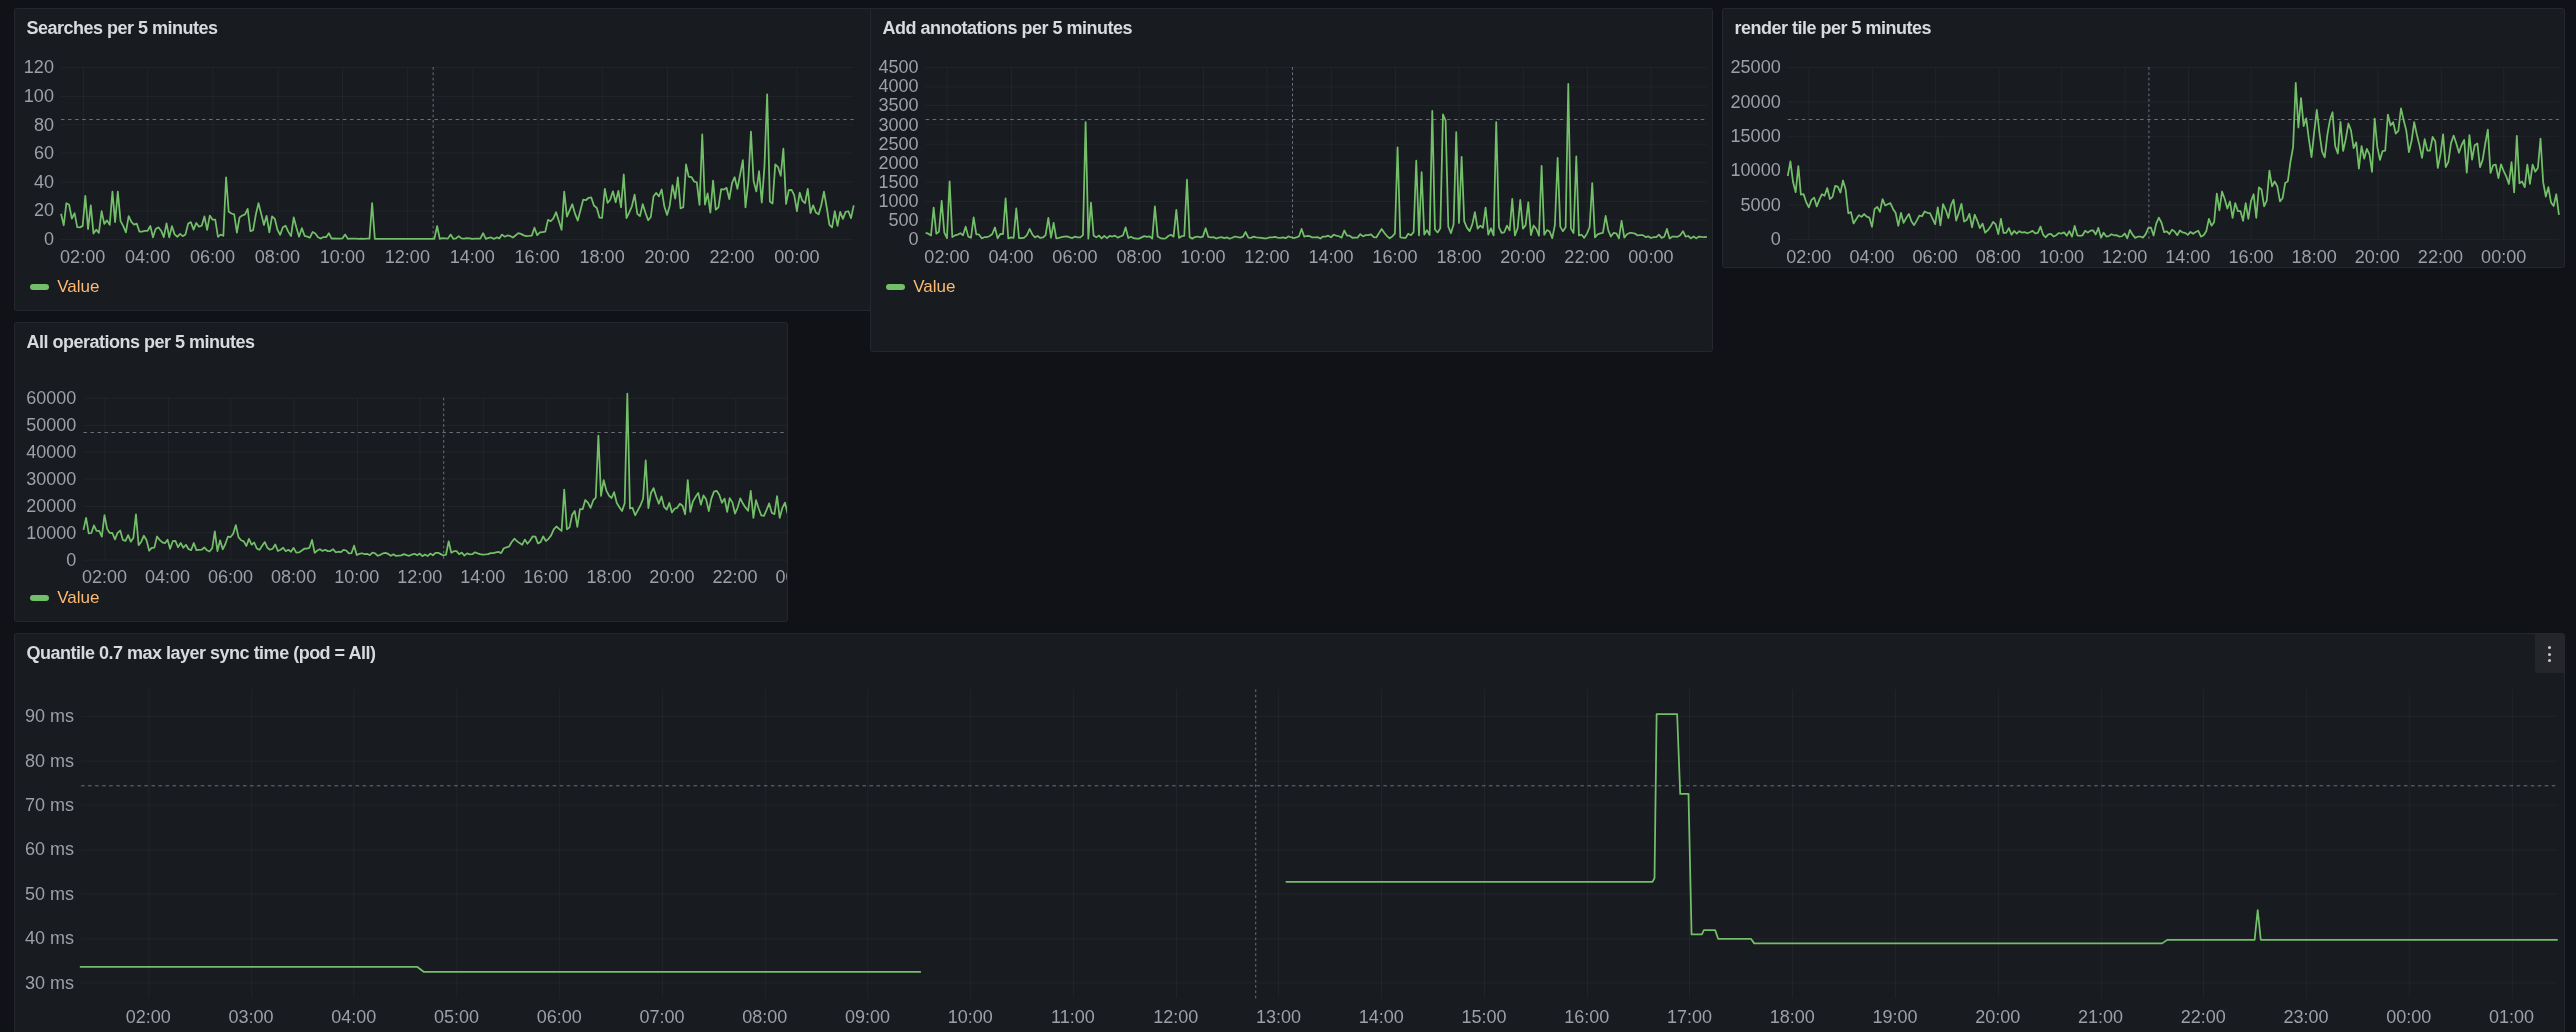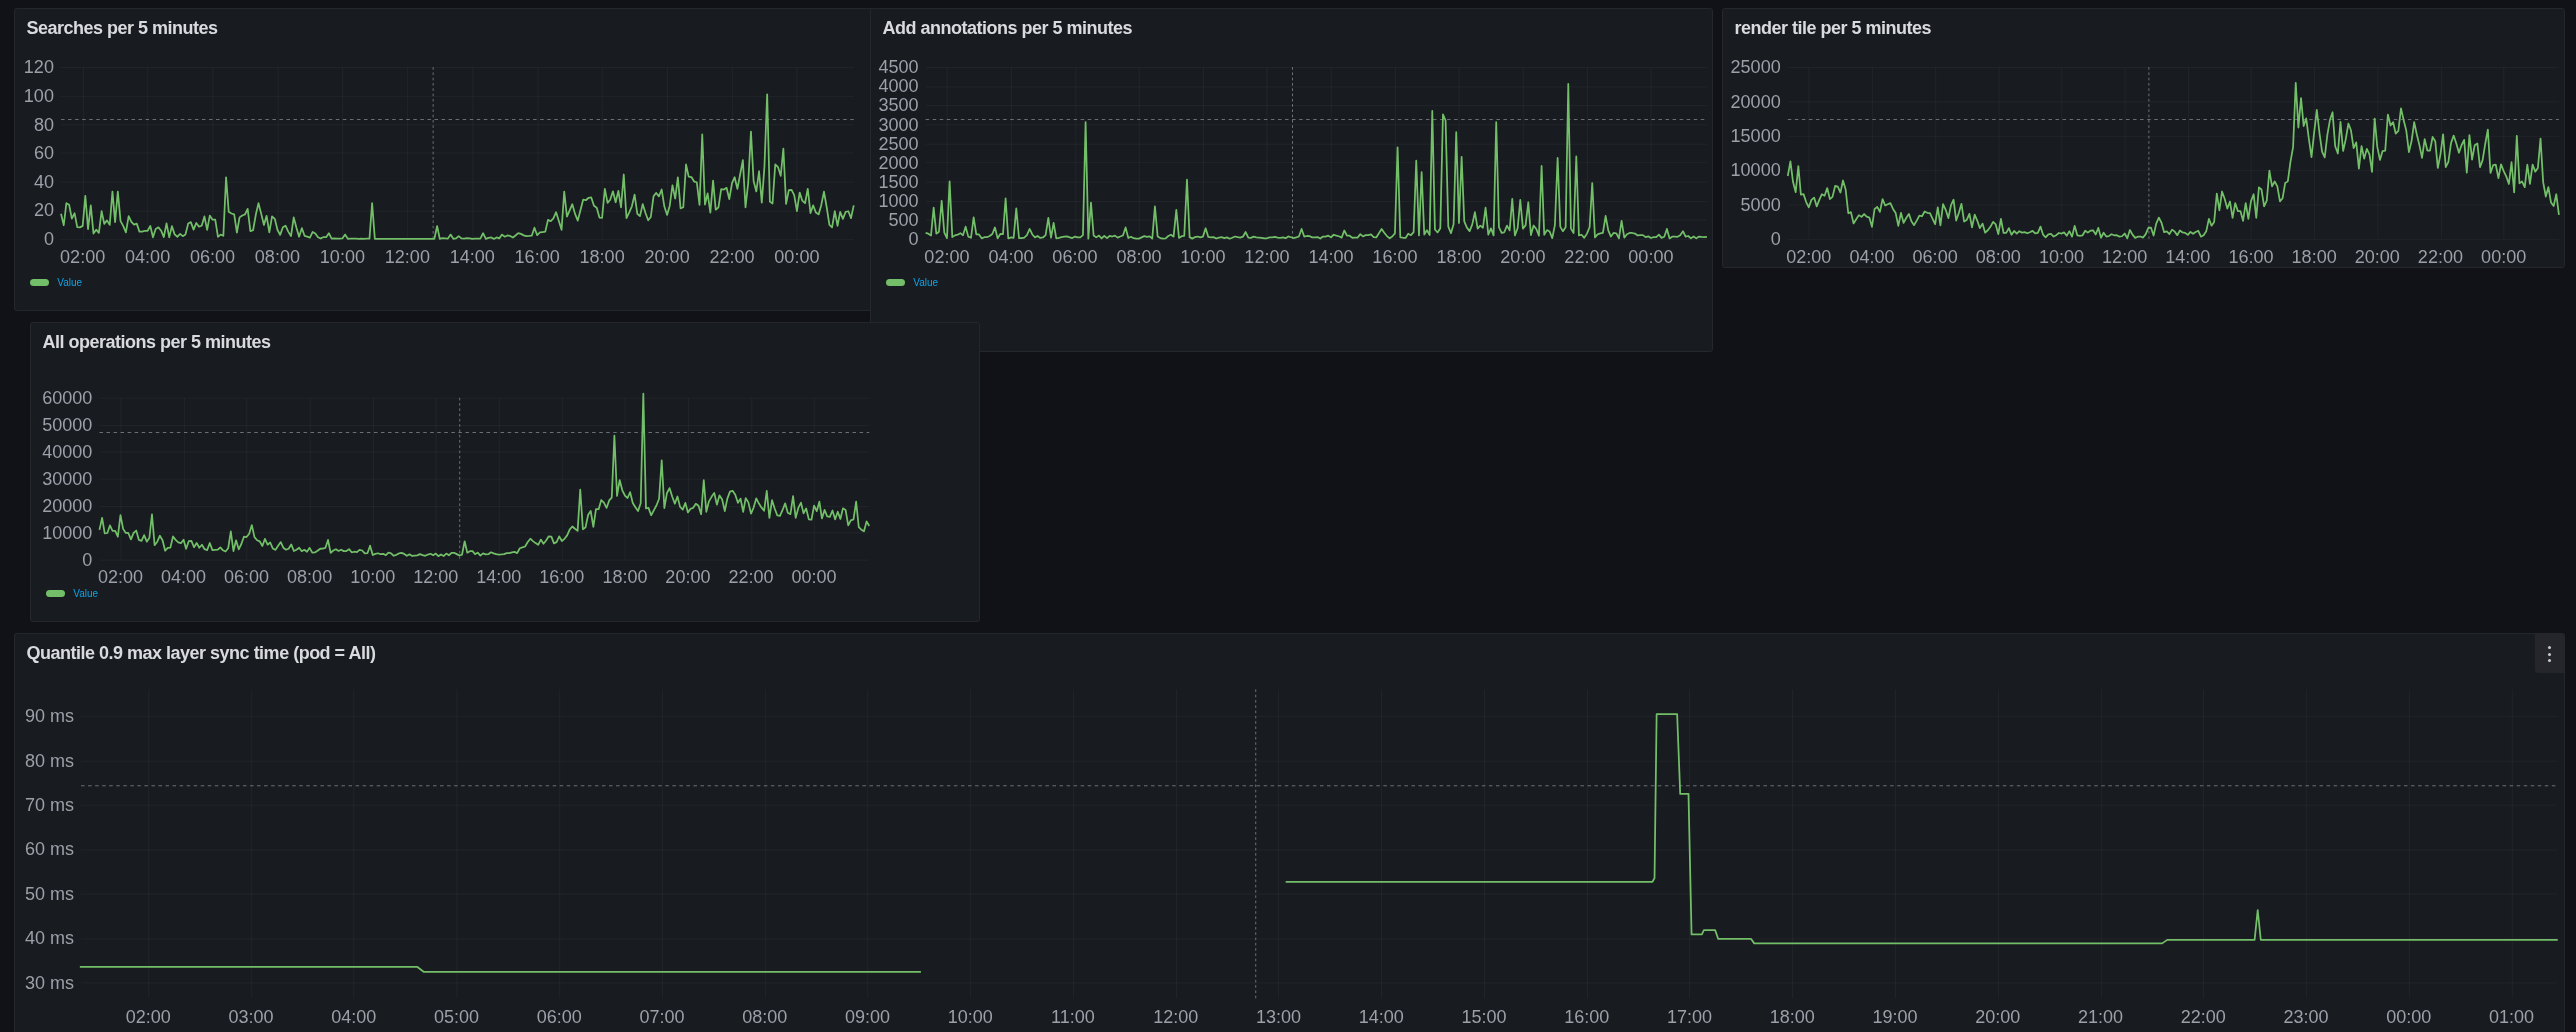--- a/index.html
+++ b/index.html
@@ -1,21 +1,21 @@
 <!DOCTYPE html>
 <html style="font-size:14px"><head><meta charset="utf-8"><title>Dashboard</title><style>
 html,body{margin:0;padding:0;background:#111217;width:2576px;height:1033px;overflow:hidden}
 *{box-sizing:border-box}
 body{font-family:"Liberation Sans",sans-serif;position:relative}
 .panel{position:absolute;background:#181b1f;border:0.9px solid #25272e;border-radius:2.6px;overflow:hidden}
 .panel svg{position:absolute;left:0;top:0}
 .ptitle{position:absolute;left:11.5px;top:8.8px;font-size:18px;font-weight:700;color:#d9dadd;letter-spacing:-0.5px;z-index:2}
 .legend{position:absolute;display:flex;align-items:center;z-index:2}
 .pill{display:inline-block;width:18.5px;height:6.2px;border-radius:3.5px;background:#73bf69;margin-right:8.8px}
-.ltext{font-size:10px;color:#0ea5e9}
+.ltext{font-size:17px;color:#fdba74}
 .kebab{position:absolute;right:0;top:0;width:29px;height:39px;background:#24262c;border-radius:0 1.8px 0 3.5px}
 .kebab span{position:absolute;left:50%;width:3.1px;height:3.1px;margin-left:-1.5px;border-radius:50%;background:#c7c8cd}
 </style></head><body>
 <div class="panel" style="left:14px;top:8px;width:1012px;height:303px">
     <div class="ptitle">Searches per 5 minutes</div>
     <svg width="846" height="303" viewBox="16 9 960 344">
       <line x1="68" y1="270.5" x2="968" y2="270.5" stroke="rgba(204,204,220,0.065)" stroke-width="1"></line>
       <text x="60" y="277" fill="#9d9fa9" font-size="20.5" text-anchor="end" font-family="Liberation Sans">0</text>
       <line x1="68" y1="238.5" x2="968" y2="238.5" stroke="rgba(204,204,220,0.065)" stroke-width="1"></line>
       <text x="60" y="244.5" fill="#9d9fa9" font-size="20.5" text-anchor="end" font-family="Liberation Sans">20</text>
@@ -159,21 +159,21 @@
       <text x="2841.3" y="297" fill="#9d9fa9" font-size="20.5" text-anchor="middle" font-family="Liberation Sans">00:00</text>
       <line x1="2028.5" y1="134.5" x2="2904" y2="134.5" stroke="rgba(204,204,220,0.55)" stroke-width="1" stroke-dasharray="4,4"></line>
       <line x1="2438.5" y1="75" x2="2438.5" y2="270" stroke="rgba(204,204,220,0.55)" stroke-width="1" stroke-dasharray="3,3"></line>
       <polyline points="2028.5,198.6 2031.5,181.9 2034.5,205.5 2037.5,217 2040.5,187.3 2043.4,219.8 2046.4,219.2 2049.4,228.2 2052.4,234.1 2055.4,225.7 2058.4,223.1 2061.4,233.1 2064.4,225.5 2067.3,219.3 2070.3,221.1 2073.3,212.3 2076.3,224.8 2079.3,222.3 2082.3,209.9 2085.3,210.7 2088.3,217.4 2091.2,203.7 2094.2,214 2097.2,240.9 2100.2,239.6 2103.2,252.5 2106.2,247.8 2109.2,243 2112.2,245 2115.2,241.8 2118.1,244.7 2121.1,245.8 2124.1,256.3 2127.1,236 2130.1,233.6 2133.1,239.3 2136.1,224.8 2139.1,232.1 2142,230.7 2145,229.4 2148,236 2151,240.7 2154,255.3 2157,240.4 2160,251.9 2163,246.3 2166,241.6 2168.9,249.9 2171.9,254.4 2174.9,249.2 2177.9,243.5 2180.9,244.3 2183.9,238.9 2186.9,240.4 2189.9,240.7 2192.8,246.9 2195.8,253.2 2198.8,234.1 2201.8,254.6 2204.8,230.6 2207.8,237 2210.8,246.4 2213.8,231.8 2216.7,225.5 2219.7,249.2 2222.7,240.6 2225.7,230.2 2228.7,250.3 2231.7,248.5 2234.7,241.5 2237.7,257 2240.7,242.4 2243.6,249.2 2246.6,257.8 2249.6,252.6 2252.6,263 2255.6,260.2 2258.6,256.3 2261.6,250.6 2264.6,253.6 2267.5,264.6 2270.5,247.4 2273.5,263.3 2276.5,263.1 2279.5,257.7 2282.5,265.3 2285.5,261 2288.5,264 2291.4,261.3 2294.4,262.9 2297.4,262.3 2300.4,263.6 2303.4,262.4 2306.4,260.9 2309.4,263.8 2312.4,263.1 2315.4,256 2318.3,265.1 2321.3,268.2 2324.3,264.8 2327.3,264.2 2330.3,267.3 2333.3,265.8 2336.3,263.3 2339.3,263.9 2342.2,262.6 2345.2,266.4 2348.2,261.2 2351.2,267.5 2354.2,255.2 2357.2,265.9 2360.2,266.5 2363.2,265.9 2366.2,260.7 2369.1,262.9 2372.1,260.7 2375.1,260.3 2378.1,265 2381.1,257.5 2384.1,268.7 2387.1,263 2390.1,267.3 2393,266.9 2396,264.7 2399,265.9 2402,265.8 2405,267.4 2408,267 2411,263.9 2414,269.4 2416.9,259.9 2419.9,265.1 2422.9,268.8 2425.9,267.5 2428.9,267.3 2431.9,268.5 2434.9,264.6 2437.9,257.6 2440.9,257.3 2443.8,266.2 2446.8,252.7 2449.8,245.8 2452.8,251.7 2455.8,262.4 2458.8,261.5 2461.8,264.5 2464.8,259.5 2467.7,261.5 2470.7,265.8 2473.7,260.5 2476.7,262.7 2479.7,263.1 2482.7,265.5 2485.7,262.1 2488.7,264.2 2491.6,262.2 2494.6,260.8 2497.6,267.5 2500.6,265.9 2503.6,261.4 2506.6,247.2 2509.6,255 2512.6,250.7 2515.6,218.5 2518.5,237.5 2521.5,216.2 2524.5,224.5 2527.5,235.6 2530.5,227.5 2533.5,246.2 2536.5,229.4 2539.5,238.5 2542.4,238.4 2545.4,249.5 2548.4,229.4 2551.4,247.3 2554.4,227.1 2557.4,219.3 2560.4,246.1 2563.4,211.5 2566.3,213.9 2569.3,233.2 2572.3,226.6 2575.3,192.5 2578.3,210.4 2581.3,204.8 2584.3,210.3 2587.3,227.4 2590.3,223.8 2593.2,206.6 2596.2,204.7 2599.2,182.6 2602.2,165.9 2605.2,92.9 2608.2,143.6 2611.2,110.1 2614.2,141.9 2617.1,133.2 2620.1,156.6 2623.1,177.2 2626.1,149.3 2629.1,123.4 2632.1,149.5 2635.1,170.8 2638.1,177.4 2641.1,152 2644,135.1 2647,126.2 2650,164.9 2653,173.1 2656,137.1 2659,170.2 2662,156.7 2665,139 2667.9,146.7 2670.9,167 2673.9,160.4 2676.9,190.3 2679.9,164.6 2682.9,178.9 2685.9,167.8 2688.9,174 2691.8,194 2694.8,133.5 2697.8,165.6 2700.8,180.3 2703.8,170.3 2706.8,169.8 2709.8,128.8 2712.8,141.3 2715.8,137.4 2718.7,150.4 2721.7,147.4 2724.7,121.8 2727.7,135.1 2730.7,147.1 2733.7,171.5 2736.7,158.9 2739.7,137.4 2742.6,151.2 2745.6,163.5 2748.6,178.1 2751.6,156.8 2754.6,169.7 2757.6,169.7 2760.6,154.3 2763.6,159.1 2766.5,189.5 2769.5,174.1 2772.5,151.4 2775.5,188.5 2778.5,182.6 2781.5,161.3 2784.5,152.7 2787.5,161.6 2790.5,172.3 2793.4,163.7 2796.4,157.6 2799.4,194.9 2802.4,152.2 2805.4,179.9 2808.4,163.6 2811.4,161.6 2814.4,188.6 2817.3,180.9 2820.3,162.3 2823.3,146 2826.3,195.1 2829.3,186.3 2832.3,185.8 2835.3,201 2838.3,185.3 2841.3,193 2844.2,199 2847.2,207.7 2850.2,182.8 2853.2,217.3 2856.2,153 2859.2,207 2862.2,204.9 2865.2,211.2 2868.1,185.8 2871.1,207.6 2874.1,185.7 2877.1,193.6 2880.1,189.6 2883.1,156.1 2886.1,205.6 2889.1,221.9 2892,211.3 2895,228.6 2898,232.6 2901,219.3 2904,242.7" fill="none" stroke="#73bf69" stroke-width="2" stroke-linejoin="round"></polyline>
     </svg>
     <div class="legend" style="left:15px;top:268px">
       <span class="pill"></span>
       <span class="ltext">Value</span>
     </div>
   </div>
-<div class="panel" style="left:30px;top:322px;width:950px;height:300px">
+<div class="panel" style="left:14px;top:322px;width:774px;height:300px">
     <div class="ptitle">All operations per 5 minutes</div>
     <svg width="846" height="300" viewBox="16 366 960 341">
       <line x1="93" y1="635.5" x2="968" y2="635.5" stroke="rgba(204,204,220,0.065)" stroke-width="1"></line>
       <text x="85" y="642" fill="#9d9fa9" font-size="20.5" text-anchor="end" font-family="Liberation Sans">0</text>
       <line x1="93" y1="604.5" x2="968" y2="604.5" stroke="rgba(204,204,220,0.065)" stroke-width="1"></line>
       <text x="85" y="611.3" fill="#9d9fa9" font-size="20.5" text-anchor="end" font-family="Liberation Sans">10000</text>
       <line x1="93" y1="574.5" x2="968" y2="574.5" stroke="rgba(204,204,220,0.065)" stroke-width="1"></line>
       <text x="85" y="580.7" fill="#9d9fa9" font-size="20.5" text-anchor="end" font-family="Liberation Sans">20000</text>
       <line x1="93" y1="543.5" x2="968" y2="543.5" stroke="rgba(204,204,220,0.065)" stroke-width="1"></line>
       <text x="85" y="550" fill="#9d9fa9" font-size="20.5" text-anchor="end" font-family="Liberation Sans">30000</text>
@@ -210,21 +210,21 @@
       <line x1="93" y1="490.5" x2="968" y2="490.5" stroke="rgba(204,204,220,0.55)" stroke-width="1" stroke-dasharray="4,4"></line>
       <line x1="502.5" y1="451" x2="502.5" y2="635" stroke="rgba(204,204,220,0.55)" stroke-width="1" stroke-dasharray="3,3"></line>
       <polyline points="93,601.2 96,587.5 99,605.2 102,604.7 104.9,596.1 107.9,602.3 110.9,602.2 113.9,608.9 116.9,584.4 119.9,600 122.9,604.6 125.8,604.7 128.8,611.9 131.8,604.6 134.8,601.9 137.8,612.6 140.8,613.6 143.8,607.1 146.8,614.5 149.7,610.5 152.7,583.5 155.7,618.6 158.7,614.6 161.7,607.8 164.7,613 167.7,624.9 170.6,621.6 173.6,621.3 176.6,608.6 179.6,612.5 182.6,615.3 185.6,616.3 188.6,612.4 191.5,622.7 194.5,614 197.5,613.7 200.5,620.9 203.5,616 206.5,621.5 209.5,618 212.5,623.1 215.4,624.1 218.4,616.1 221.4,624.2 224.4,623.9 227.4,623.7 230.4,621.1 233.4,624.4 236.3,625.8 239.3,622.1 242.3,602.8 245.3,625.2 248.3,613 251.3,623.3 254.3,617.2 257.2,608.9 260.2,609.3 263.2,605.6 266.2,595.7 269.2,609.4 272.2,612.9 275.2,614.2 278.2,619.5 281.1,611.4 284.1,618 287.1,615.5 290.1,622.4 293.1,623.9 296.1,619.1 299.1,615 302,621.4 305,623.7 308,622.6 311,617.7 314,625.2 317,623.7 320,621.5 322.9,625.4 325.9,623.8 328.9,626 331.9,621.6 334.9,627 337.9,626.8 340.9,624.9 343.9,622.6 346.8,622.5 349.8,621.7 352.8,612.6 355.8,627.3 358.8,624.6 361.8,623.1 364.8,625.1 367.7,623.7 370.7,625.3 373.7,625.2 376.7,623 379.7,626.6 382.7,626 385.7,626.5 388.6,623.9 391.6,624.6 394.6,627.9 397.6,627.7 400.6,619.1 403.6,629.7 406.6,628.4 409.6,627.7 412.5,628.8 415.5,628.3 418.5,629.9 421.5,626.9 424.5,627.8 427.5,630.6 430.5,629.5 433.4,627.9 436.4,627.3 439.4,628.5 442.4,630.6 445.4,628.9 448.4,630.8 451.4,630.4 454.3,630.1 457.3,628.7 460.3,629.8 463.3,630.6 466.3,629.2 469.3,628.3 472.3,630.1 475.3,628.1 478.2,631 481.2,629.1 484.2,630.9 487.2,628.1 490.2,630 493.2,627.2 496.2,627.2 499.1,628.7 502.1,630.2 505.1,629.4 508.1,614.1 511.1,627.1 514.1,625.4 517.1,625.3 520,628.8 523,627 526,630.4 529,627.9 532,629 535,628.8 538,626.6 541,627.8 543.9,628.7 546.9,629.2 549.9,629 552.9,628.7 555.9,627.5 558.9,627.5 561.9,626.7 564.8,626.2 567.8,627.6 570.8,622 573.8,621 576.8,620 579.8,615 582.8,611.2 585.7,613.9 588.7,616.2 591.7,618.1 594.7,612.2 597.7,616.9 600.7,613.2 603.7,608.5 606.7,608.8 609.6,616.5 612.6,615.1 615.6,608.5 618.6,613.8 621.6,611.3 624.6,607.4 627.6,600.6 630.5,597.3 633.5,599.9 636.5,602.3 639.5,555.3 642.5,600.5 645.5,598.3 648.5,584 651.4,579.7 654.4,597.8 657.4,577.5 660.4,577.7 663.4,567.2 666.4,570.2 669.4,576.2 672.4,567.7 675.3,564.6 678.3,493.9 681.3,562.5 684.3,544.5 687.3,556.2 690.3,562.1 693.3,564.9 696.2,558.3 699.2,570.6 702.2,575.4 705.2,579.7 708.2,570.9 711.2,446.4 714.2,576.7 717.1,576.1 720.1,584.5 723.1,578.9 726.1,573.4 729.1,565.8 732.1,522.1 735.1,576.5 738.1,559.2 741,553.7 744,563.2 747,571.5 750,563.2 753,575 756,578.1 759,570.5 761.9,581.3 764.9,577.1 767.9,576.1 770.9,571.4 773.9,573.7 776.9,583.4 779.9,544.5 782.8,580.7 785.8,568.7 788.8,563.6 791.8,559.1 794.8,572.5 797.8,561.9 800.8,566.7 803.8,579.8 806.7,565.6 809.7,557.7 812.7,556.8 815.7,561.3 818.7,570.4 821.7,565.6 824.7,580.6 827.6,565.1 830.6,569.9 833.6,582.6 836.6,575.8 839.6,565.3 842.6,571.2 845.6,575.9 848.5,579.4 851.5,556.8 854.5,587.6 857.5,567.4 860.5,576.8 863.5,584.8 866.5,585.2 869.5,578.5 872.4,571 875.4,581.7 878.4,583.3 881.4,562.9 884.4,587.5 887.4,576.2 890.4,570.2 893.3,582.4 896.3,576.8 899.3,589.2 902.3,589.6 905.3,573.6 908.3,579.9 911.3,569.1 914.2,588.2 917.2,578.5 920.2,585.8 923.2,586.4 926.2,579.1 929.2,589.2 932.2,580.5 935.2,588.7 938.1,576.7 941.1,578.5 944.1,596.1 947.1,590.4 950.1,589.2 953.1,569.1 956.1,598.1 959,600.9 962,602.8 965,591.5 968,596.7" fill="none" stroke="#73bf69" stroke-width="2" stroke-linejoin="round"></polyline>
     </svg>
     <div class="legend" style="left:15px;top:265px">
       <span class="pill"></span>
       <span class="ltext">Value</span>
     </div>
   </div>
 <div class="panel" style="left:14px;top:633px;width:2551px;height:403px">
-    <div class="ptitle">Quantile 0.9 max layer sync time (pod = All)</div>
+    <div class="ptitle">Quantile 0.7 max layer sync time (pod = All)</div>
     <svg width="2551" height="403" viewBox="16 719 2896 458">
       <line x1="89.5" y1="1115.5" x2="2904" y2="1115.5" stroke="rgba(204,204,220,0.065)" stroke-width="1"></line>
       <text x="81.5" y="1122" fill="#9d9fa9" font-size="20.5" text-anchor="end" font-family="Liberation Sans">30 ms</text>
       <line x1="89.5" y1="1065.5" x2="2904" y2="1065.5" stroke="rgba(204,204,220,0.065)" stroke-width="1"></line>
       <text x="81.5" y="1071.6" fill="#9d9fa9" font-size="20.5" text-anchor="end" font-family="Liberation Sans">40 ms</text>
       <line x1="89.5" y1="1014.5" x2="2904" y2="1014.5" stroke="rgba(204,204,220,0.065)" stroke-width="1"></line>
       <text x="81.5" y="1021.2" fill="#9d9fa9" font-size="20.5" text-anchor="end" font-family="Liberation Sans">50 ms</text>
       <line x1="89.5" y1="964.5" x2="2904" y2="964.5" stroke="rgba(204,204,220,0.065)" stroke-width="1"></line>
       <text x="81.5" y="970.7" fill="#9d9fa9" font-size="20.5" text-anchor="end" font-family="Liberation Sans">60 ms</text>
       <line x1="89.5" y1="913.5" x2="2904" y2="913.5" stroke="rgba(204,204,220,0.065)" stroke-width="1"></line>

